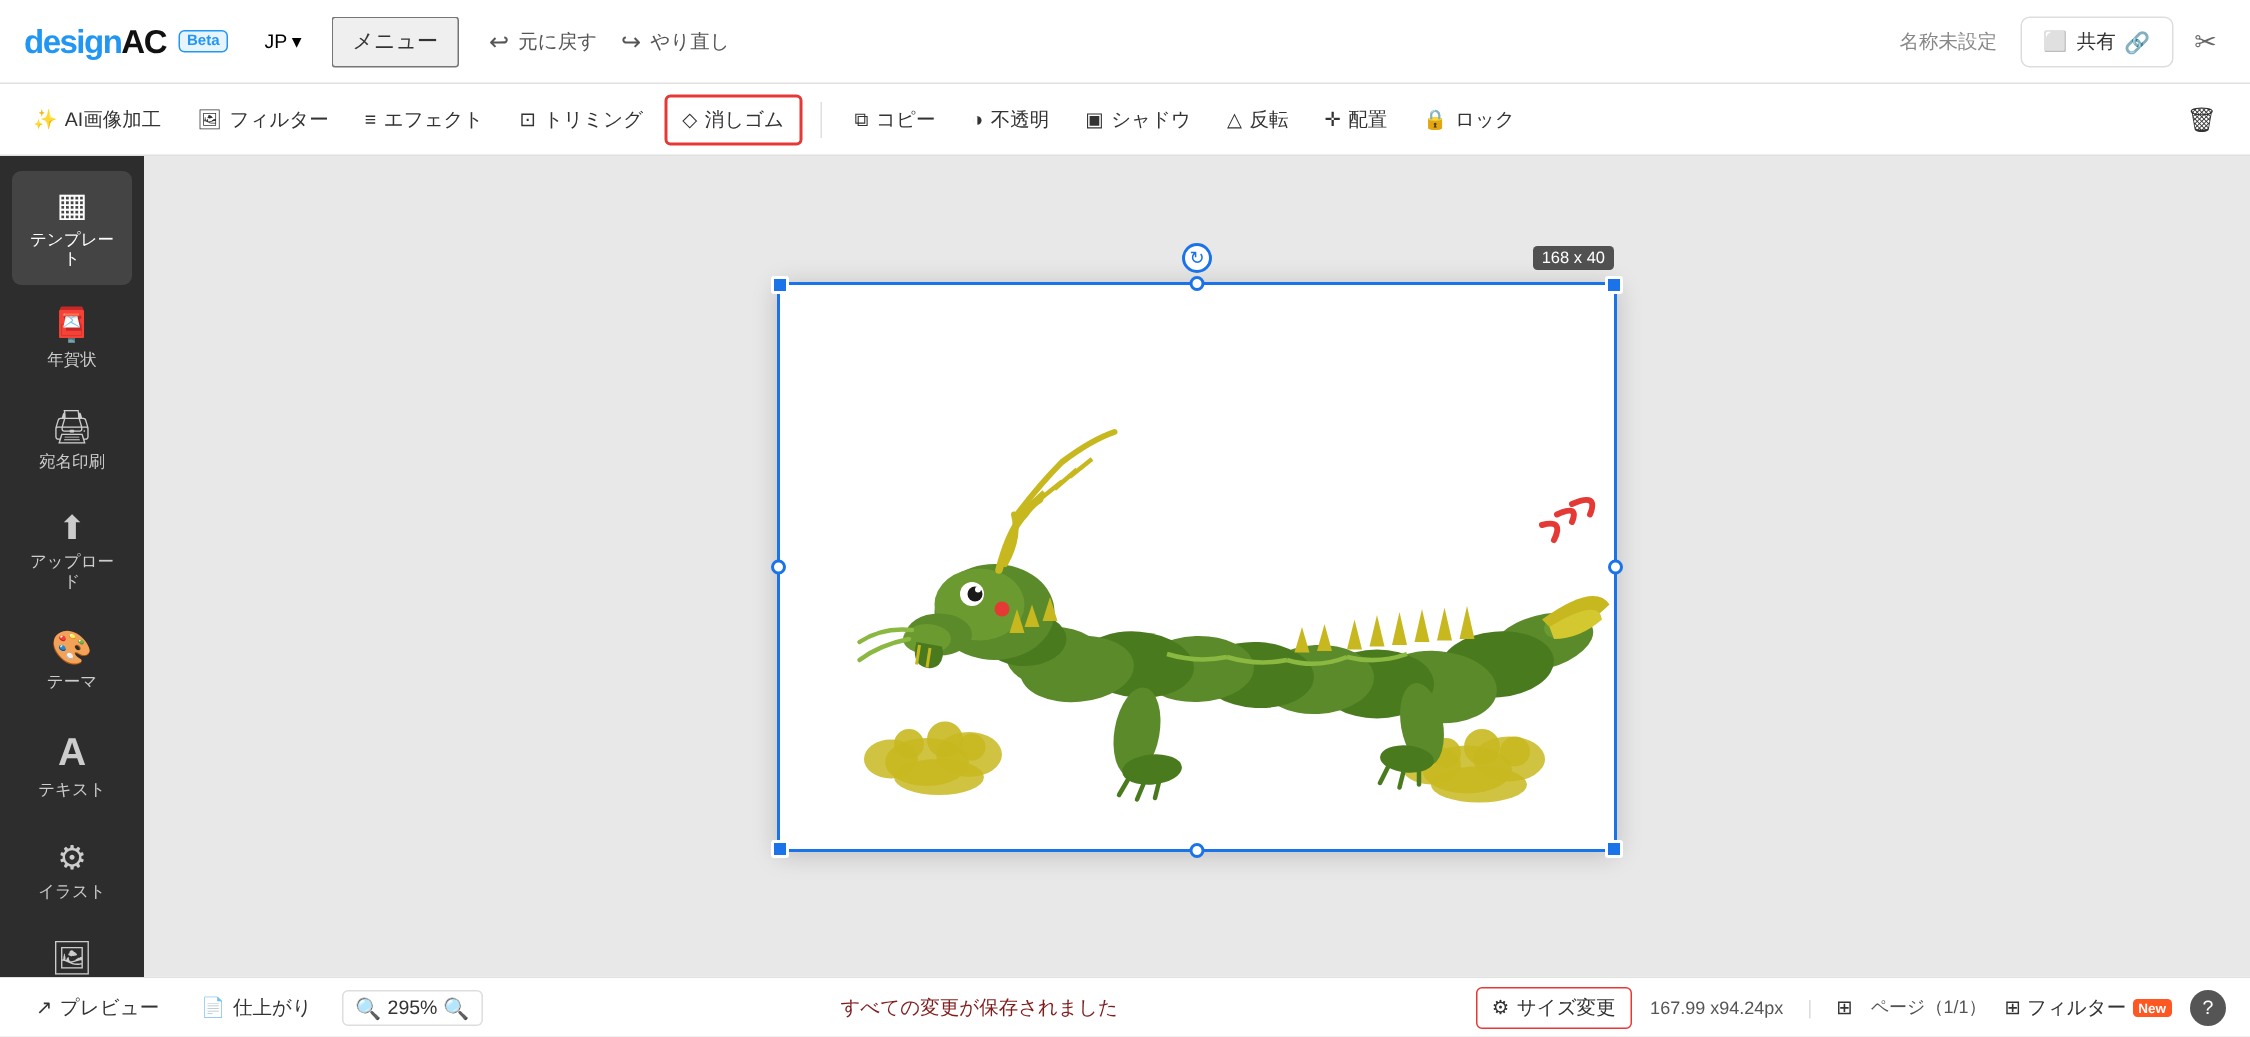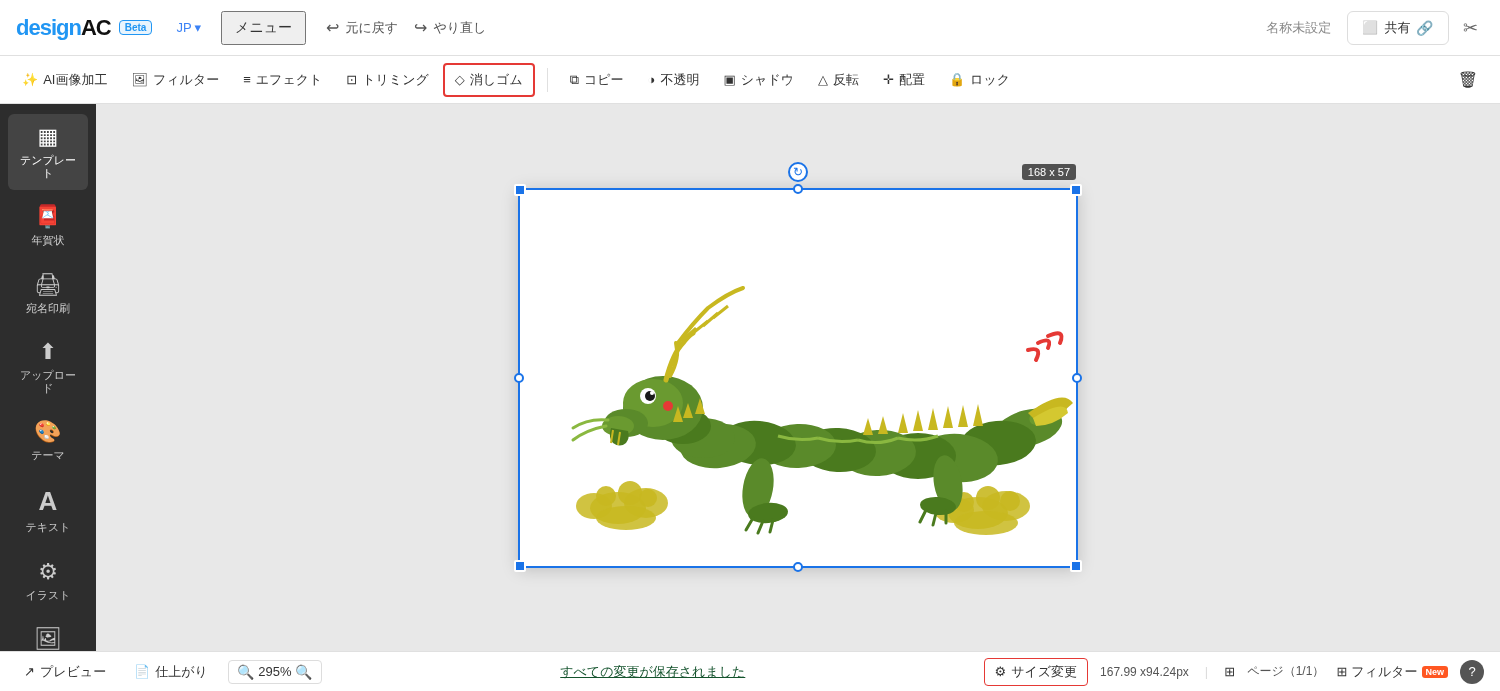--- a/index.html
+++ b/index.html
@@ -36,21 +36,21 @@
       border-radius: 4px;
       font-size: 10px;
       padding: 1px 5px;
       font-weight: 600;
     }
     .lang-selector {
       display: flex;
       align-items: flex-start;
       gap: 3px;
       font-size: 13px;
-      color: #3b82f6;
+      color: #000000;
       cursor: pointer;
       margin-right: 20px;
     }
     .menu-btn {
       font-size: 14px;
       color: #333;
       cursor: pointer;
       margin-right: 20px;
       padding: 6px 12px;
     }
@@ -262,21 +262,21 @@
     }
     .zoom-area {
       display: flex;
       align-items: center;
       gap: 4px;
       border: 1px solid #ddd;
       border-radius: 4px;
       padding: 3px 8px;
     }
     .bottom-spacer { flex: 1; }
-    .status-text { font-size: 13px; color: #14532d; text-decoration: underline; }
+    .status-text { font-size: 13px; color: #7f1d1d; }
     .size-change-btn {
       display: flex;
       align-items: center;
       gap: 5px;
       border: 1px solid #e53935;
       border-radius: 4px;
       padding: 4px 10px;
       cursor: pointer;
       font-size: 13px;
       color: #333;
@@ -540,21 +540,21 @@
           <path d="M 530 148 Q 548 140 542 155" stroke="#e53935" stroke-width="4" fill="none" stroke-linecap="round"></path>
           <path d="M 510 162 Q 525 158 518 172" stroke="#e53935" stroke-width="4" fill="none" stroke-linecap="round"></path>
 
           <polygon points="165,230 170,215 175,230" fill="#c8b820"></polygon>
           <polygon points="177,226 182,210 187,226" fill="#c8b820"></polygon>
           <polygon points="155,234 160,218 165,234" fill="#c8b820"></polygon>
         </svg>
 
         
         <div class="selection-box">
-          <div class="size-label">168 x 57</div>
+          <div class="size-label">168 x 40</div>
 
           <div class="handle corner tl"></div>
           <div class="handle mid tm"></div>
           <div class="handle corner tr"></div>
           <div class="handle mid ml"></div>
           <div class="handle mid mr"></div>
           <div class="handle corner bl"></div>
           <div class="handle mid bm"></div>
           <div class="handle corner br"></div>
 

